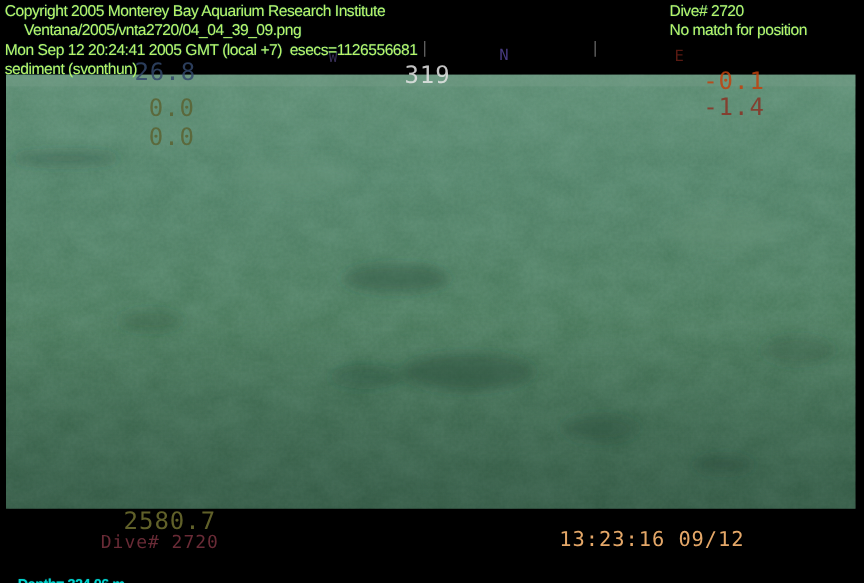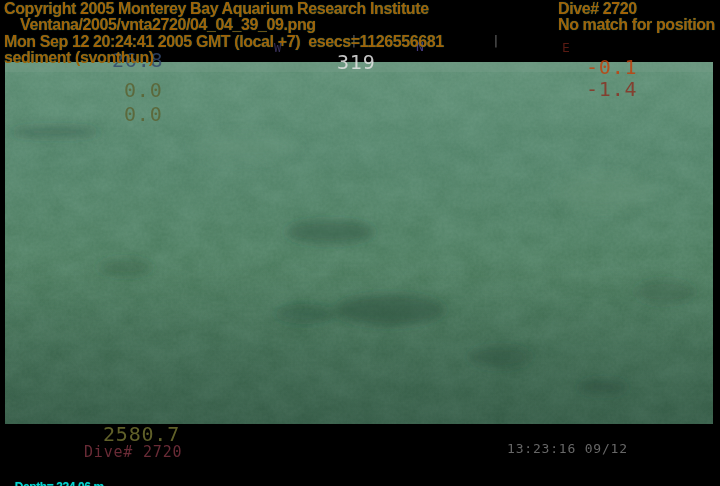--- a/index.html
+++ b/index.html
@@ -21,24 +21,24 @@
   .hud-tick-l{left:350px;top:34px;color:#7a7a7a;font-size:13px;opacity:.8;}
   .hud-tick-r{left:492px;top:34px;color:#7a7a7a;font-size:13px;opacity:.8;}
   .hud-heading{left:337px;top:52px;color:#e5e5e5;opacity:.85;}
   .hud-cam {left:112px;top:50px;color:#33486b;opacity:.85;}
   .hud-pan {left:124px;top:80px;color:#5a5c28;opacity:.75;}
   .hud-tilt{left:124px;top:104px;color:#5a5c28;opacity:.75;}
   .hud-r1  {left:586px;top:57px;color:#c2410c;opacity:.85;}
   .hud-r2  {left:586px;top:79px;color:#8a3224;opacity:.85;}
   .hud-alt {left:103px;top:424px;color:#6b6b2e;opacity:.9;}
   .hud-dive{left:84px;top:445px;color:#75303c;font-size:15px;opacity:.9;}
-  .hud-time{left:507px;top:442px;color:#737373;font-size:13px;opacity:.9;}
+  .hud-time{left:466px;top:442px;color:#fdba74;font-size:17px;opacity:.9;}
   
   .ann{
-    position:absolute;color:#a16207;font-weight:bold;font-size:16px;line-height:13px;
+    position:absolute;color:#bef264;font-weight:normal;font-size:13px;line-height:13px;
     letter-spacing:-0.4px;white-space:pre;text-shadow:0 0 1px rgba(0,212,207,.55);
   }
   .ann-copyright{left:4px;top:2px;}
   .ann-path     {left:20px;top:18px;}
   .ann-time     {left:4px;top:35px;}
   .ann-label    {left:4px;top:51px;}
   .ann-dive     {left:558px;top:2px;}
   .ann-pos      {left:558px;top:18px;}
   .status-bar{
     position:absolute;left:3px;top:466px;color:#00d4cf;font-weight:bold;font-size:12px;

